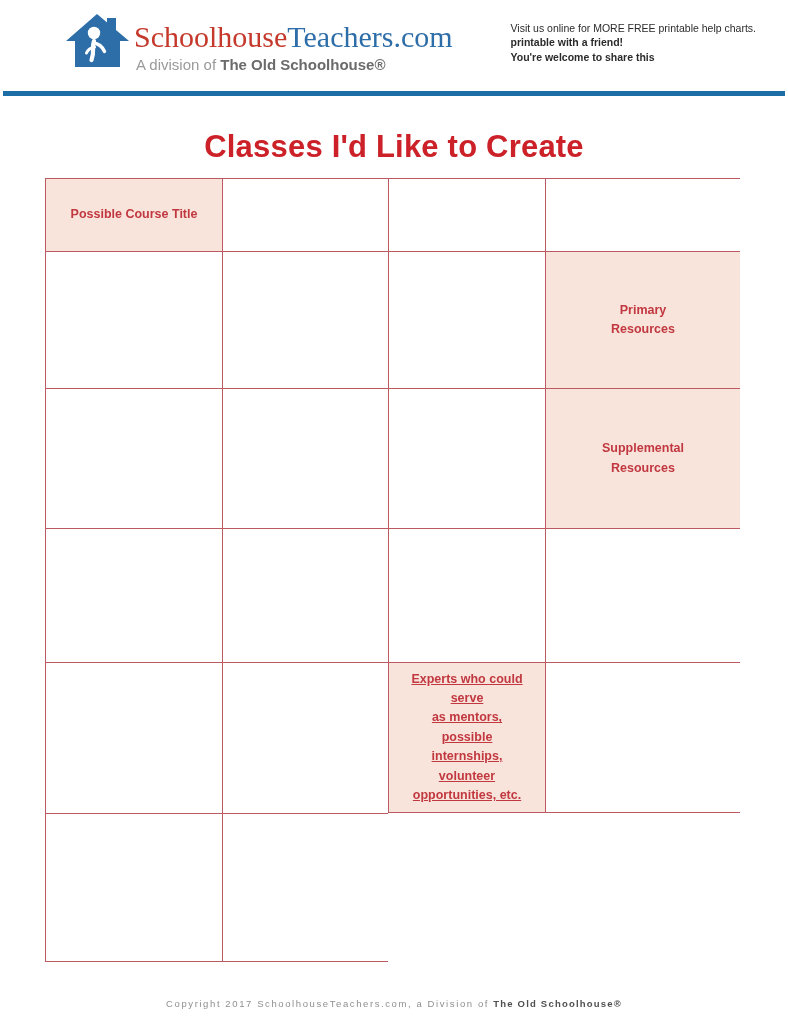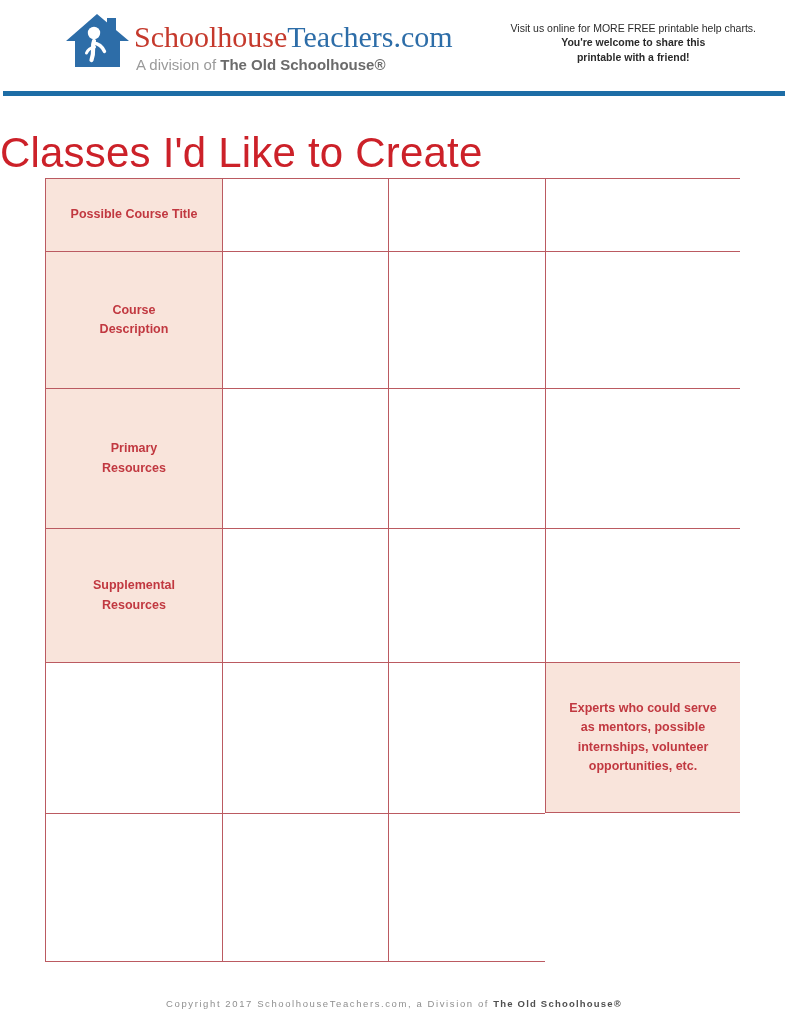--- a/index.html
+++ b/index.html
@@ -28,47 +28,47 @@
   .logo{position:absolute;left:66px;top:13px;display:flex;align-items:flex-start;}
   .logo-icon{width:64px;height:58px;flex:0 0 auto;}
   .logo-textblock{margin-left:4px;padding-top:8px;}
   .brand{font-family:"Liberation Serif",serif;font-size:30px;line-height:1.05;white-space:nowrap;}
   .brand .red{color:var(--logo-red);}
   .brand .blue{color:var(--logo-blue);}
   .division{font-size:15px;color:#9a9a9a;margin-top:3px;margin-left:2px;}
   .division b{color:#6b6b6b;}
   .promo{
     position:absolute;right:32px;top:21px;
-    text-align:center;font-size:10.5px;line-height:1.38;color:var(--promo-text);
+    text-align:left;font-size:10.5px;line-height:1.38;color:var(--promo-text);
   }
   .promo .bold{font-weight:bold;}
   
   .rule{
     position:absolute;left:3px;right:3px;top:91px;height:5px;
     background:var(--accent-blue);
   }
   
   .title{
     position:absolute;left:0;right:0;top:129px;
-    text-align:left;
-    font-size:42px;font-weight:normal;letter-spacing:0.2px;
+    text-align:center;
+    font-size:31px;font-weight:bold;letter-spacing:0.2px;
     color:var(--title-red);
   }
   
   .grid{
     position:absolute;left:45px;top:178px;
     display:grid;
     grid-template-columns:177px 166px 157px 195px;
     grid-template-rows:73px 137px 140px 134px 151px 149px;
   }
   .cell{
     border-top:1px solid var(--grid-line);
     border-left:1px solid var(--grid-line);
   }
-  .cell.last-row{border-bottom:1px solid var(--grid-line);}
+  .cell.last-row{border-bottom:1px solid var(--grid-line);text-decoration:underline;}
   .label-cell{
     background:var(--cell-pink);
     display:flex;align-items:center;justify-content:center;
     text-align:center;
     color:var(--label-red);
     font-weight:bold;font-size:12.5px;line-height:1.55;
     padding:4px 19px;
   }
   .entry-cell{background:#ffffff;}
   
@@ -95,34 +95,33 @@
       <path d="M28.5 34 C24 35 21.5 37.5 20.5 40" stroke="#ffffff" stroke-width="3" fill="none" stroke-linecap="round"></path>
     </svg>
     <div class="logo-textblock">
       <div class="brand"><span class="red">Schoolhouse</span><span class="blue">Teachers.com</span></div>
       <div class="division"><span>A division of </span><b>The Old Schoolhouse®</b></div>
     </div>
   </div>
 
   <div class="promo">
     <div>Visit us online for MORE FREE printable help charts.</div>
+    <div class="bold">printable with a friend!</div>
     <div class="bold">You're welcome to share this</div>
-    <div class="bold">printable with a friend!</div>
   </div>
 
   <div class="rule"></div>
 
   <h1 class="title">Classes I'd Like to Create</h1>
 
   <div class="grid" id="worksheet-table">
       <div class="cell label-cell">Possible Course Title</div>
       <div class="cell entry-cell"></div>
       <div class="cell entry-cell"></div>
       <div class="cell entry-cell"></div>
-      <div class="cell label-cell">Course<br>Description</div>
       <div class="cell entry-cell"></div>
       <div class="cell entry-cell"></div>
       <div class="cell entry-cell"></div>
       <div class="cell label-cell">Primary<br>Resources</div>
       <div class="cell entry-cell"></div>
       <div class="cell entry-cell"></div>
       <div class="cell entry-cell"></div>
       <div class="cell label-cell">Supplemental<br>Resources</div>
       <div class="cell entry-cell"></div>
       <div class="cell entry-cell"></div>

